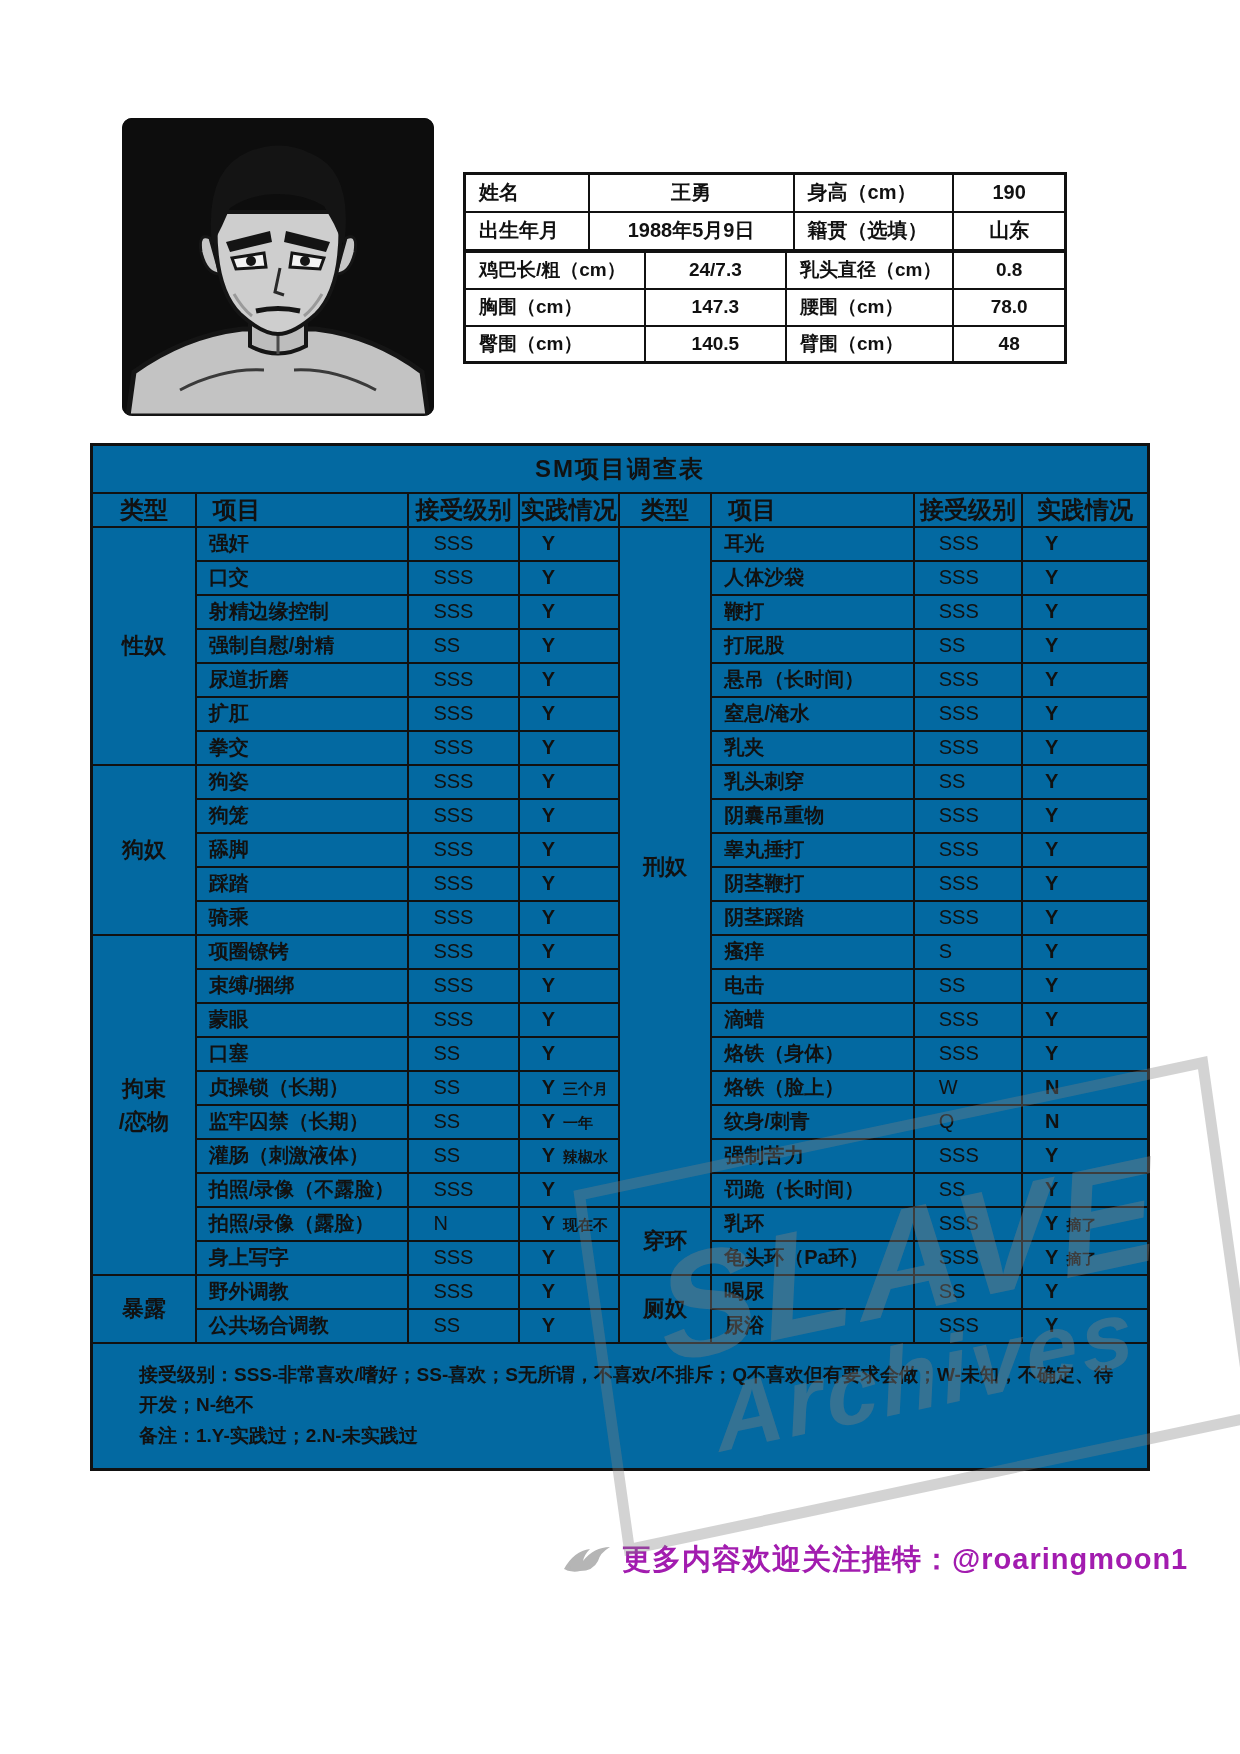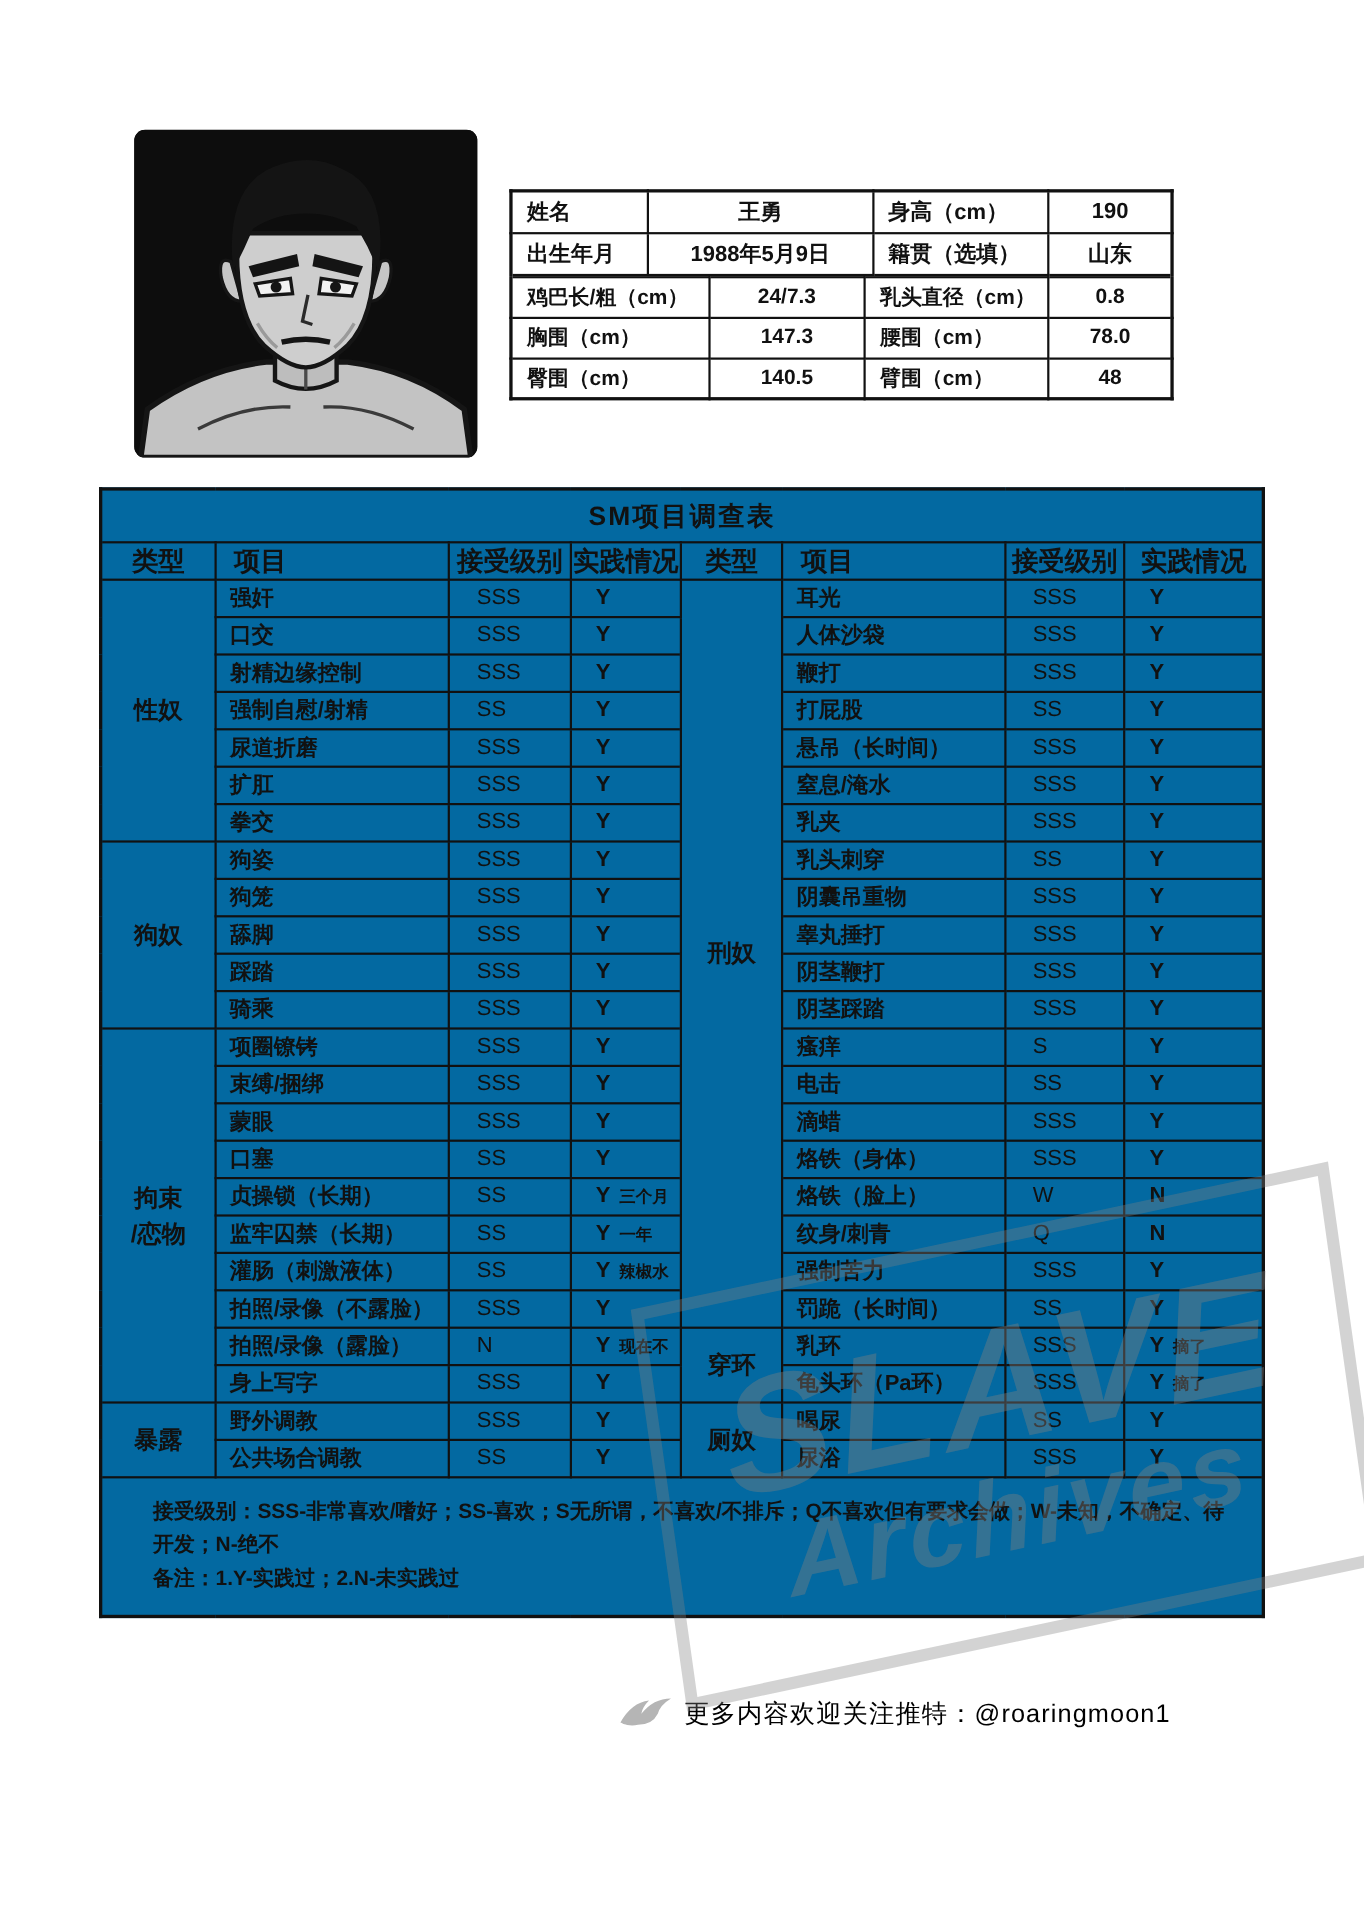--- a/index.html
+++ b/index.html
@@ -88,22 +88,22 @@
     color: rgba(128,128,128,0.40);
   }
 
   
   .footer-caption {
     position: absolute;
     left: 560px; top: 1540px;
     display: flex; align-items: center; gap: 10px;
   }
   .caption-text {
-    font-size: 23px; font-weight: 400;
-    color: #000000; letter-spacing: 1px;
+    font-size: 29px; font-weight: 700;
+    color: #a21caf; letter-spacing: 1px;
   }
 </style>
 </head>
 <body>
 
 <div class="page">
 
   <div class="portrait">
     <svg viewBox="0 0 312 298">
       <rect width="312" height="298" fill="#0d0d0d"></rect>

